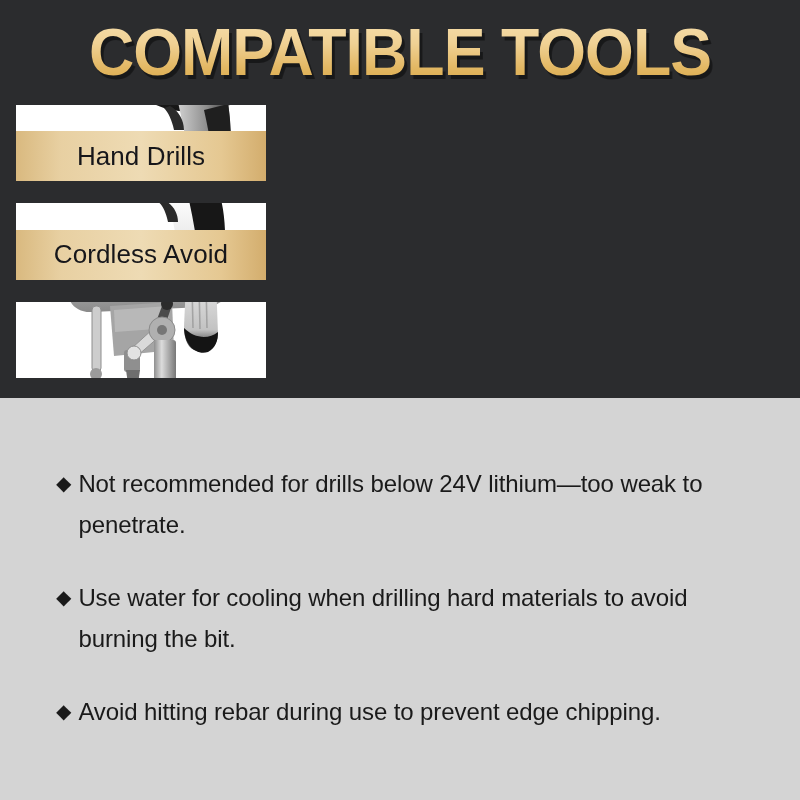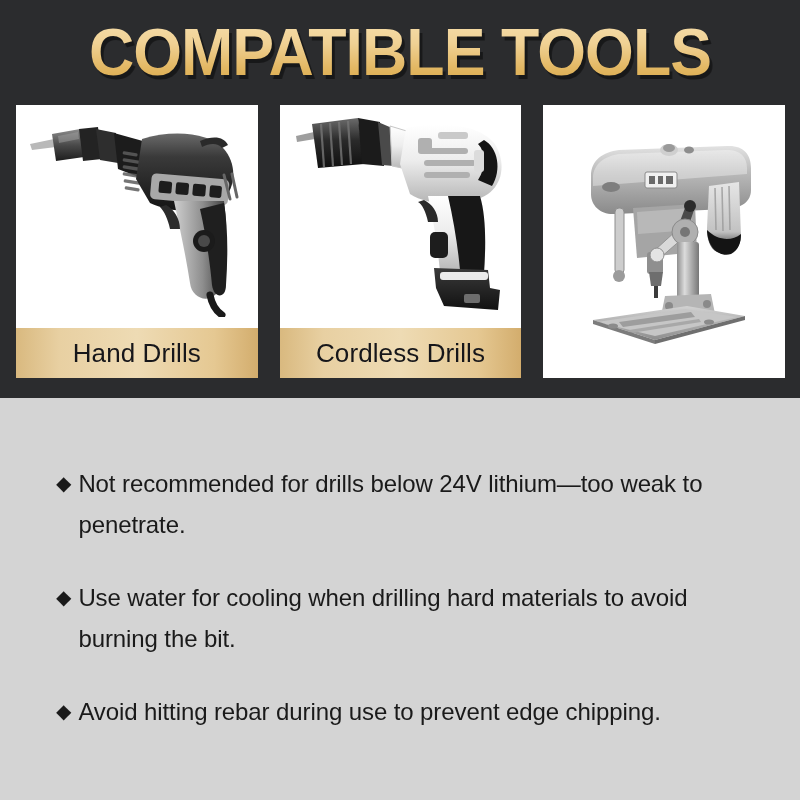--- a/index.html
+++ b/index.html
@@ -31,21 +31,21 @@
     color:transparent;
     -webkit-text-fill-color:transparent;
     filter:drop-shadow(3px 4px 0px rgba(0,0,0,0.45));
     white-space:nowrap;
   }
 
   
   .cards {
     position:absolute; left:16px; top:105px;
     width:769px; height:273px;
-    display:flex; gap:22px;
+    display:flex; gap:22px;flex-direction:column;
   }
   .card {
     width:250px; height:273px;
     background:#ffffff;
     display:flex; flex-direction:column;
     overflow:hidden;
   }
   .card-img {
     flex:1 1 auto;
     background:#ffffff;
@@ -240,21 +240,21 @@
 
           <path d="M136 88 C144 92 150 100 150 110 L140 110 C138 100 134 92 130 90 Z" fill="#2a2a2a"></path>
 
           <rect x="142" y="120" width="18" height="26" rx="5" fill="#1d1d1d"></rect>
 
           <path d="M146 156 L200 158 L202 176 L212 178 L210 198 L156 194 L148 176 Z" fill="url(#cd-batt)"></path>
           <rect x="152" y="160" width="48" height="8" rx="3" fill="#ffffff" opacity="0.9"></rect>
           <rect x="176" y="182" width="16" height="9" rx="2" fill="#6d6d6d"></rect>
         </svg>
       </div>
-      <div class="card-caption">Cordless Drills</div>
+      <div class="card-caption">Cordless Avoid</div>
     </div>
 
     <div class="card">
       <div class="card-img">
         <svg width="210" height="215" viewBox="0 0 210 215">
           <defs>
             <linearGradient id="bd-head" x1="0" y1="0" x2="0" y2="1">
               <stop offset="0%" stop-color="#e2e2e2"></stop>
               <stop offset="40%" stop-color="#b9b9b9"></stop>
               <stop offset="100%" stop-color="#8a8a8a"></stop>

